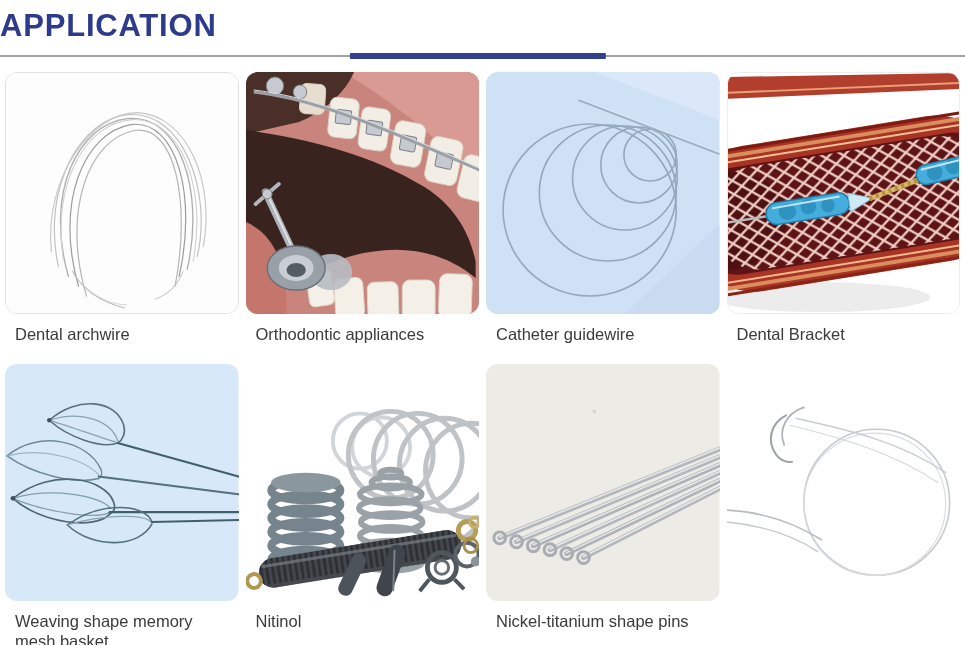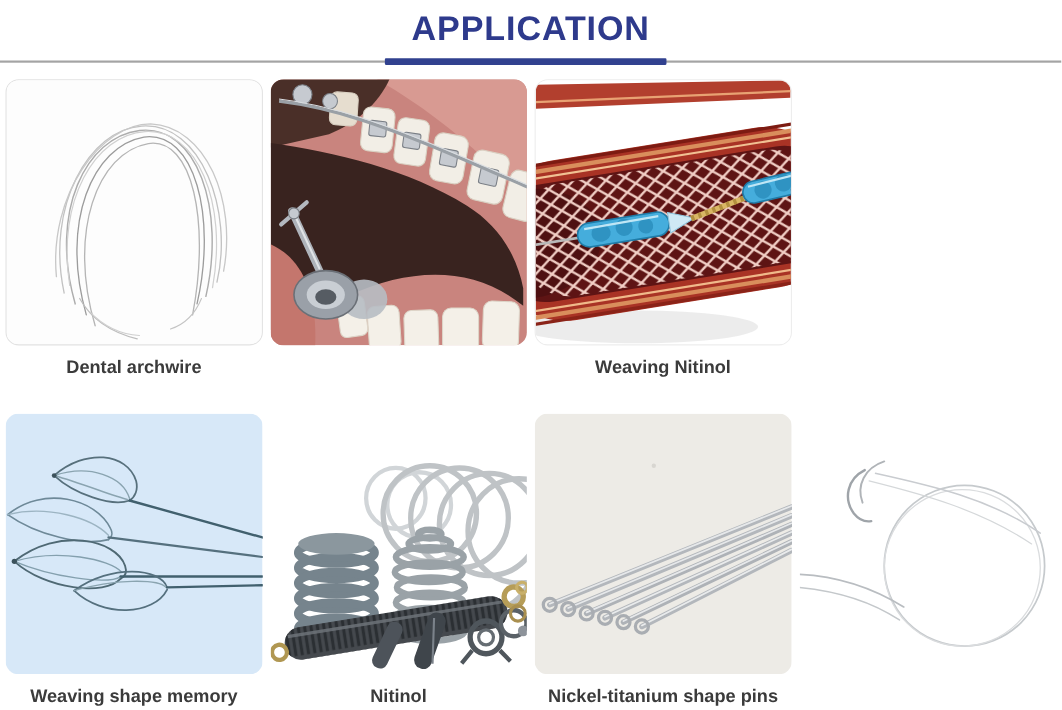--- a/index.html
+++ b/index.html
@@ -4,40 +4,40 @@
 <style>
   html,body{margin:0;padding:0;}
   body{
     width:965px;height:645px;background:#ffffff;overflow:hidden;
     font-family:"Liberation Sans", sans-serif;
     --accent:#2e3a8c; --accent-bar:#31418f; --line:#a4a4a4; --caption:#3b3b3b;
   }
   .page{width:965px;height:645px;}
   .header{position:relative;padding-top:9px;height:58px;}
   .page-title{
-    text-align:center;font-size:31px;font-weight:bold;color:var(--accent);
+    text-align:left;font-size:31px;font-weight:bold;color:var(--accent);
     letter-spacing:0.8px;line-height:1.1;
   }
   .divider{position:relative;margin-top:9px;height:8px;}
   .divider .line{position:absolute;top:3px;left:0;right:0;height:2px;background:var(--line);}
   .divider .bar{
     position:absolute;top:1px;left:50%;transform:translateX(-52%);
     width:256px;height:6px;background:var(--accent-bar);border-radius:1px;
   }
   .grid{display:grid;grid-template-columns:repeat(4,1fr);column-gap:7px;padding:0 5px;}
   .grid.row1{margin-top:5px;}
   figure{margin:0;}
   .card{border-radius:12px;overflow:hidden;height:242px;background:#fff;box-sizing:border-box;}
   .row2 .card{height:237px;}
   .card.bordered{border:1px solid #e2e2e2;}
   .card.bordered2{border:1px solid #ededed;}
   .card svg{display:block;width:100%;height:100%;}
   figcaption{
-    text-align:center;font-size:16.5px;color:var(--caption);
-    padding:10px 10px 16px;line-height:1.22;height:36px;font-weight:bold;
+    text-align:left;font-size:16.5px;color:var(--caption);
+    padding:10px 10px 4px;line-height:1.22;height:36px;
   }
 </style>
 </head>
 <body style="--accent: #2e3a8c; --accent-bar: #31418f; --line: #a4a4a4; --caption: #3b3b3b;">
 
 <div class="page">
 
   <div class="header">
     <div class="page-title">APPLICATION</div>
     <div class="divider">
@@ -104,22 +104,42 @@
             <circle cx="56" cy="20" r="7"></circle>
             <rect x="93" y="38" width="16" height="14" rx="2" transform="rotate(6 101 45)"></rect>
             <rect x="125" y="49" width="16" height="14" rx="2" transform="rotate(8 133 56)"></rect>
             <rect x="160" y="64" width="16" height="15" rx="2" transform="rotate(10 168 71)"></rect>
             <rect x="197" y="81" width="17" height="15" rx="2" transform="rotate(12 205 88)"></rect>
           </g>
           <path d="M8,20 C60,26 110,44 160,64 C190,76 218,88 242,98" fill="none" stroke="#9aa0a6" stroke-width="3"></path>
           <path d="M8,18 C60,24 110,42 160,62 C190,74 218,86 242,96" fill="none" stroke="#d9dde1" stroke-width="1"></path>
         </svg>
       </div>
-    </figure>
-
+      <figcaption>Orthodontic appliances</figcaption>
+    </figure>
+
+    <figure>
+      <div class="card">
+        <svg viewBox="0 0 232 242" preserveAspectRatio="none">
+          <rect width="232" height="242" fill="#cfe1f5"></rect>
+          <path d="M108,0 L232,0 L232,48 Z" fill="#dbe8f9"></path>
+          <path d="M232,152 L232,242 L138,242 Z" fill="#c4d8ef" opacity="0.7"></path>
+          <g fill="none" stroke="#93a7bd" stroke-width="1.6">
+            <circle cx="103" cy="138" r="86"></circle>
+            <circle cx="121" cy="121" r="68"></circle>
+            <circle cx="138" cy="106" r="52"></circle>
+            <circle cx="152" cy="93" r="38"></circle>
+            <circle cx="163" cy="83" r="26"></circle>
+          </g>
+          <line x1="92" y1="28" x2="232" y2="82" stroke="#9db1c6" stroke-width="2.2"></line>
+          <line x1="92" y1="26.5" x2="232" y2="80.5" stroke="#e6eef9" stroke-width="0.8"></line>
+        </svg>
+      </div>
+      <figcaption>Catheter guidewire</figcaption>
+    </figure>
 
     <figure>
       <div class="card bordered2">
         <svg viewBox="0 0 237 242" preserveAspectRatio="none">
           <defs>
             <pattern id="meshp" width="18" height="14" patternUnits="userSpaceOnUse">
               <path d="M0,14 L18,0 M0,0 L18,14" stroke="#f2cfc6" stroke-width="2.2" fill="none"></path>
             </pattern>
             <pattern id="ridges" width="6" height="30" patternUnits="userSpaceOnUse">
               <line x1="3" y1="2" x2="3" y2="28" stroke="#2b2f33" stroke-width="3"></line>
@@ -153,21 +173,21 @@
               <rect x="196" y="104" width="82" height="20" rx="10" fill="#45addc" stroke="#1f7ca8" stroke-width="1.5"></rect>
               <ellipse cx="215" cy="114" rx="8" ry="8" fill="#2f93c2"></ellipse>
               <ellipse cx="235" cy="112" rx="8" ry="8" fill="#2f93c2"></ellipse>
               <ellipse cx="255" cy="114" rx="7" ry="7" fill="#2f93c2"></ellipse>
               <line x1="202" y1="108" x2="268" y2="107" stroke="#bfe6f5" stroke-width="2"></line>
             </g>
             <line x1="272" y1="100" x2="305" y2="92" stroke="#d9cba0" stroke-width="2"></line>
           </g>
         </svg>
       </div>
-      <figcaption>Weaving Nitinol</figcaption>
+      <figcaption>Dental Bracket</figcaption>
     </figure>
   </div>
 
   <div class="grid row2">
 
     <figure>
       <div class="card">
         <svg viewBox="0 0 232 240" preserveAspectRatio="none">
           <rect width="232" height="240" fill="#d7e8f8"></rect>
           <g fill="none" stroke-linecap="round">

